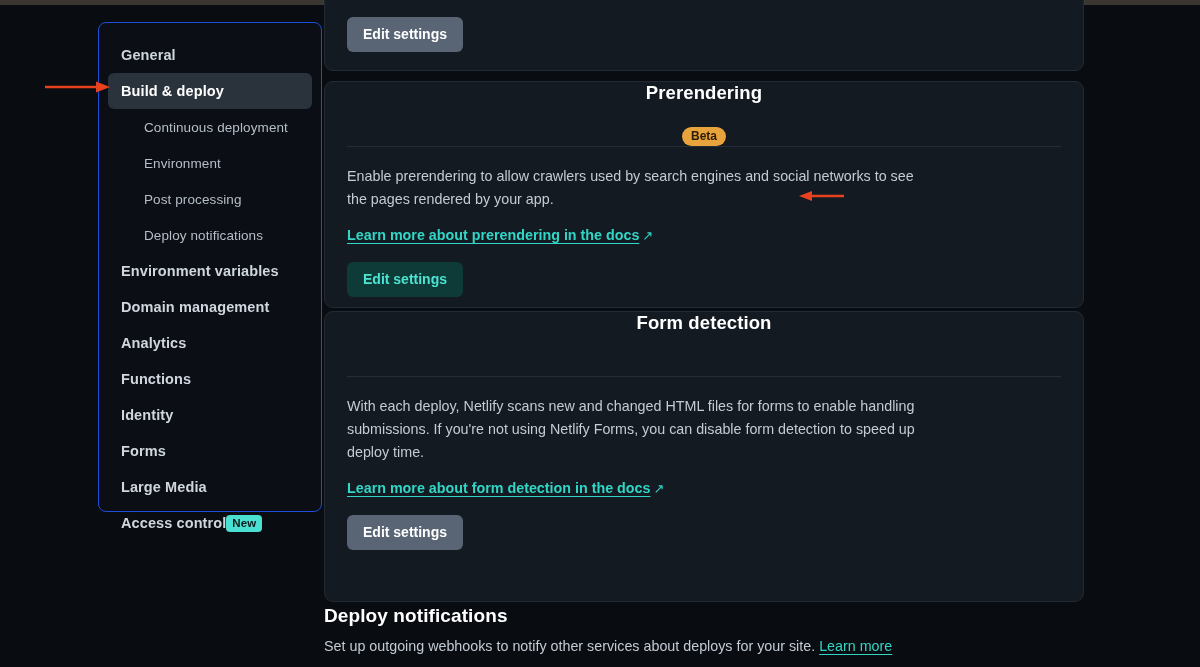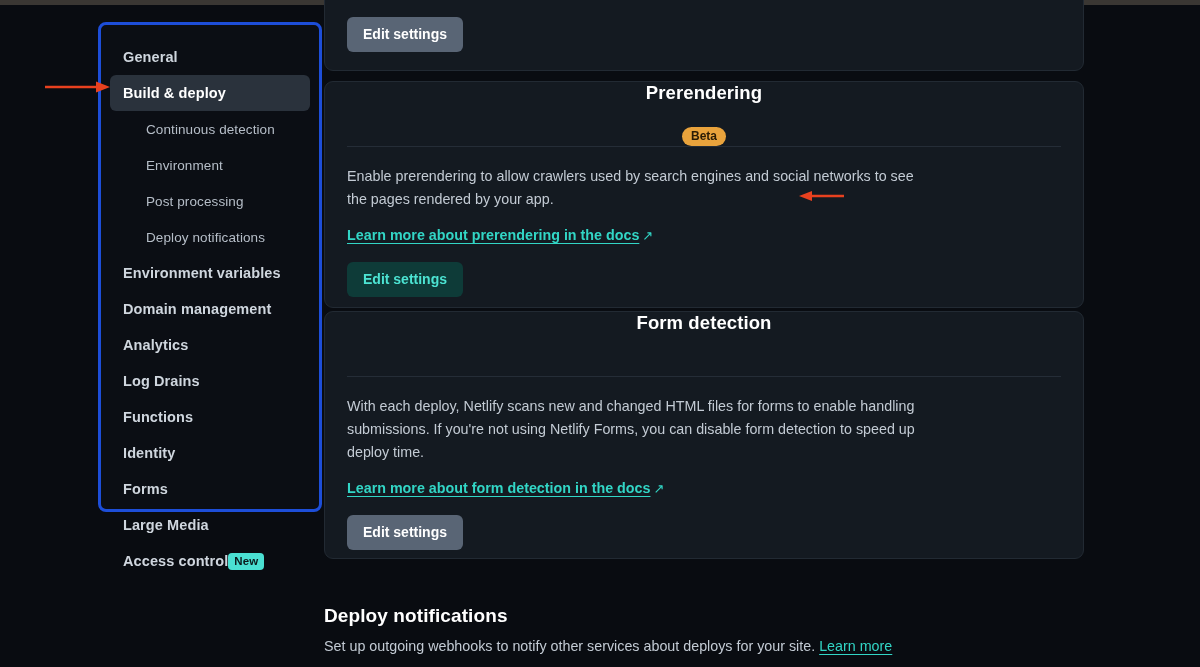--- a/index.html
+++ b/index.html
@@ -44,21 +44,21 @@
   }
 
   
   .sidebar {
     position: absolute;
     left: 98px;
     top: 17px;
     width: 224px;
     height: 490px;
     background: #0b0e14;
-    border: 3px solid #1d4ed8;
+    border: 1px solid #1d4ed8;
     border-radius: 8px;
     box-sizing: border-box;
     padding: 14px 0 10px 0;
   }
   .nav-item {
     display: flex;
     align-items: center;
     height: 36px;
     margin: 0 9px;
     padding: 0 13px;
@@ -118,21 +118,21 @@
     height: 140px;
     padding: 0 22px;
   }
   .card-top .btn {
     position: absolute;
     left: 22px;
     bottom: 18px;
   }
 
   .card-prerender { top: 76px; height: 227px; padding: 0 22px; }
-  .card-forms     { top: 306px; height: 248px; padding: 0 22px; }
+  .card-forms     { top: 306px; height: 291px; padding: 0 22px; }
 
   .card-head {
     display: flex;
     align-items: center;
     justify-content: space-between;
     height: 64px;
     flex-direction: column;
   }
   .card-title {
     font-size: 18.5px;
@@ -250,42 +250,39 @@
   <div class="left-gutter"></div>
 
   <nav class="sidebar" id="sidebar">
       <div class="nav-item">
         <span>General</span>
       </div>
       <div class="nav-item active">
         <span>Build &amp; deploy</span>
       </div>
       <div class="nav-item sub">
-        <span>Continuous detection</span>
+        <span>Continuous deployment</span>
       </div>
       <div class="nav-item sub">
         <span>Environment</span>
       </div>
       <div class="nav-item sub">
         <span>Post processing</span>
       </div>
       <div class="nav-item sub">
         <span>Deploy notifications</span>
       </div>
       <div class="nav-item">
         <span>Environment variables</span>
       </div>
       <div class="nav-item">
         <span>Domain management</span>
       </div>
       <div class="nav-item">
         <span>Analytics</span>
-      </div>
-      <div class="nav-item">
-        <span>Log Drains</span>
       </div>
       <div class="nav-item">
         <span>Functions</span>
       </div>
       <div class="nav-item">
         <span>Identity</span>
       </div>
       <div class="nav-item">
         <span>Forms</span>
       </div>

